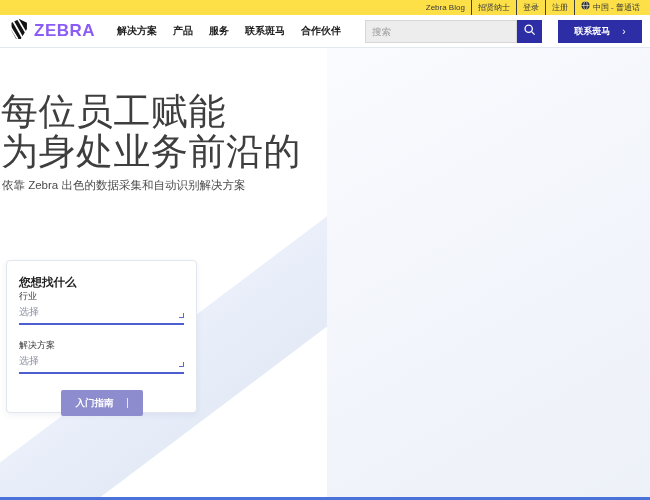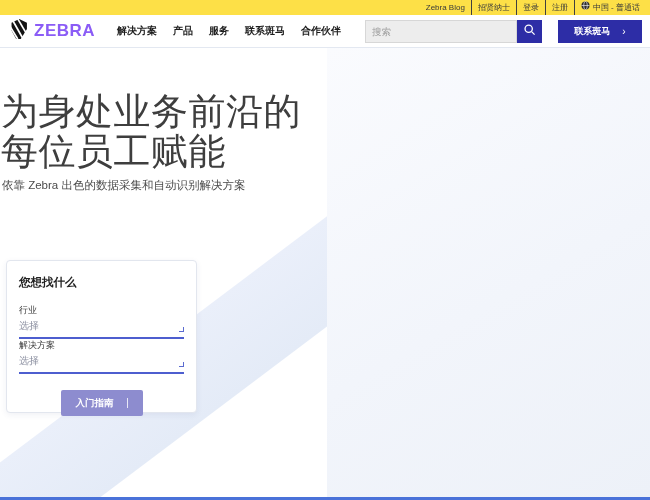--- a/index.html
+++ b/index.html
@@ -40,22 +40,22 @@
   .band { position:absolute; left:-120px; top:275px; width:640px; height:88px;
     background:linear-gradient(180deg,#eaeffa,#e4ebf7); transform:rotate(-37deg); }
   .hero-title { position:absolute; left:1px; top:44px; font-size:37px; line-height:40px;
     font-weight:400; color:#3e3e3e; letter-spacing:.5px; }
   .hero-sub { position:absolute; left:2px; top:130px; font-size:11.5px; color:#4a4a4a; }
 
   
   .card { position:absolute; left:6px; top:212px; width:191px; height:153px; background:#fff;
     border:1px solid #e2e6ee; border-radius:4px; box-shadow:0 2px 6px rgba(40,60,120,.07);
     padding:14px 12px 10px 12px; z-index:3; }
-  .card-title { font-size:11.5px; font-weight:700; color:#222; margin-bottom:14px; }
-  .field { margin-bottom:0; cursor:pointer; }
+  .card-title { font-size:11.5px; font-weight:700; color:#222; }
+  .field { margin-bottom:14px; cursor:pointer; }
   .field-label { font-size:9px; color:#3c3c3c; margin-bottom:2px; }
   .field-value-row { display:flex; justify-content:space-between; align-items:flex-end;
     border-bottom:2px solid #4d5ecf; padding-bottom:4px;gap:20px; }
   .field-value { font-size:10px; color:#8b8fa0; }
   .corner-icon { width:5px; height:5px; border-right:1.5px solid #5b6bd0; border-bottom:1.5px solid #5b6bd0; margin-bottom:1px; }
   .btn-row { text-align:center; margin-top:16px; }
   .guide-btn { width:82px; height:26px; background:#8d8ccf; border:none; border-radius:2px; cursor:pointer;
     color:#fff; font-size:9.5px; font-weight:700; display:inline-flex; align-items:center; justify-content:center; }
   .guide-btn .divider { display:inline-block; width:1px; height:10px; background:rgba(255,255,255,.8); margin-left:13px; }
 
@@ -120,22 +120,22 @@
     <button class="contact-btn">
       <span>联系斑马</span>
       <span class="arr">›</span>
     </button>
   </header>
 
   <section class="hero">
     <div class="hero-left">
       <div class="band"></div>
       <h1 class="hero-title">
+        <div>每位员工赋能</div>
         <div>为身处业务前沿的</div>
-        <div>每位员工赋能</div>
       </h1>
       <p class="hero-sub">依靠 Zebra 出色的数据采集和自动识别解决方案</p>
     </div>
     <div class="hero-right"></div>
 
     <div class="card">
       <div class="card-title">您想找什么</div>
 
       <div class="field">
         <div class="field-label">行业</div>

